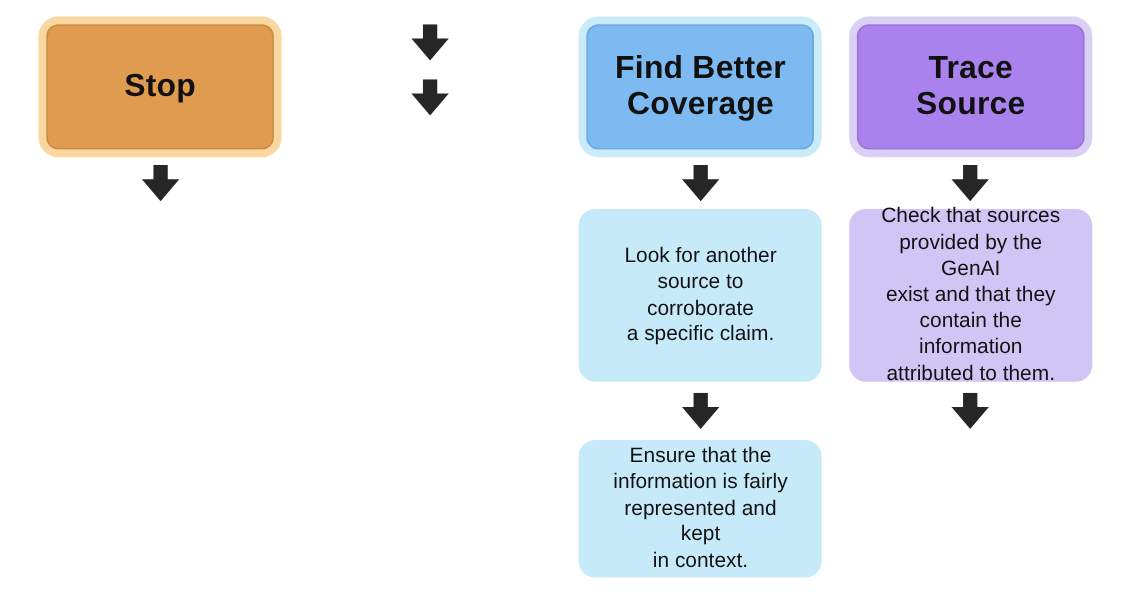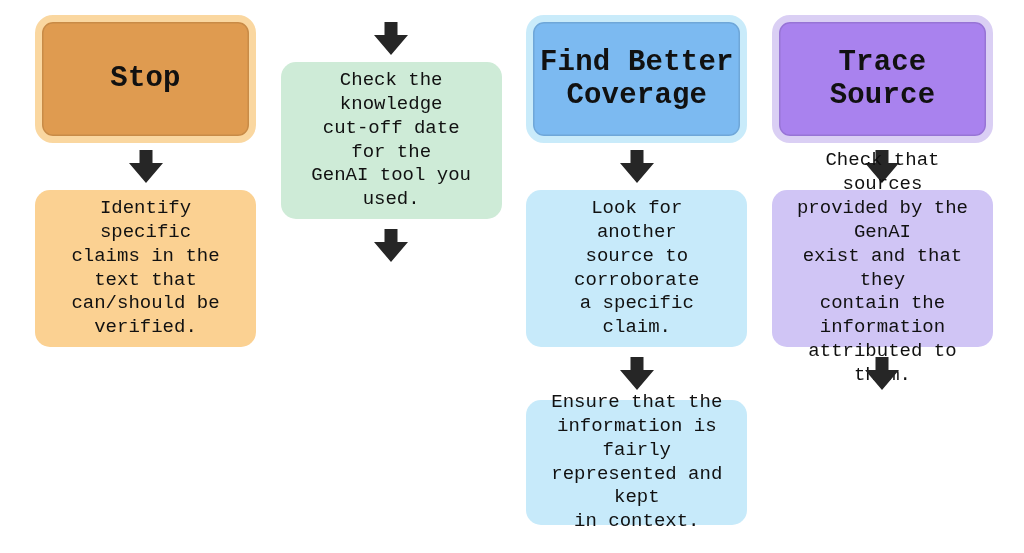--- a/index.html
+++ b/index.html
@@ -8,21 +8,20 @@
     background: #ffffff;
     font-family: "Liberation Sans", sans-serif;
     color: #111111;
   }
   .canvas {
     position: relative;
     width: 1024px;
     height: 553px;
     background: #ffffff;
     overflow: hidden;
-    font-family: Liberation Mono, monospace;
   }
   .columns {
     position: absolute;
     left: 0; top: 0;
     width: 1024px;
     box-sizing: border-box;
     padding: 15px 31px 0 35px;
     display: flex;
     justify-content: space-between;
   }
@@ -86,37 +85,27 @@
 
     <div class="column" style="--header-fill: #DF9B50; --header-ring: #FAD7A0; --body-fill: #FBD192;">
       <div class="header-box">
         <span>Stop</span>
       </div>
       <div class="arrow-slot">
         <svg class="arrow-svg" width="36" height="33" viewBox="0 0 36 33">
           <polygon points="11.5,0 24.5,0 24.5,13 35,13 18,33 1,13 11.5,13" fill="currentColor"></polygon>
         </svg>
       </div>
-      <div class="body-box first">
-        <span>Identify specific
-claims in the text that
-can/should be verified.</span>
-      </div>
     </div>
 
     <div class="column" style="--header-fill: #8FC6AC; --header-ring: #CBE9D6; --body-fill: #CEEBD7;">
       <div class="arrow-slot">
         <svg class="arrow-svg" width="36" height="33" viewBox="0 0 36 33">
           <polygon points="11.5,0 24.5,0 24.5,13 35,13 18,33 1,13 11.5,13" fill="currentColor"></polygon>
         </svg>
-      </div>
-      <div class="body-box first">
-        <span>Check the knowledge
-cut-off date for the
-GenAI tool you used.</span>
       </div>
       <div class="arrow-slot mid">
         <svg class="arrow-svg" width="36" height="33" viewBox="0 0 36 33">
           <polygon points="11.5,0 24.5,0 24.5,13 35,13 18,33 1,13 11.5,13" fill="currentColor"></polygon>
         </svg>
       </div>
     </div>
 
     <div class="column" style="--header-fill: #7CBAF1; --header-ring: #C9EBFA; --body-fill: #C7EAFA;">
       <div class="header-box">

